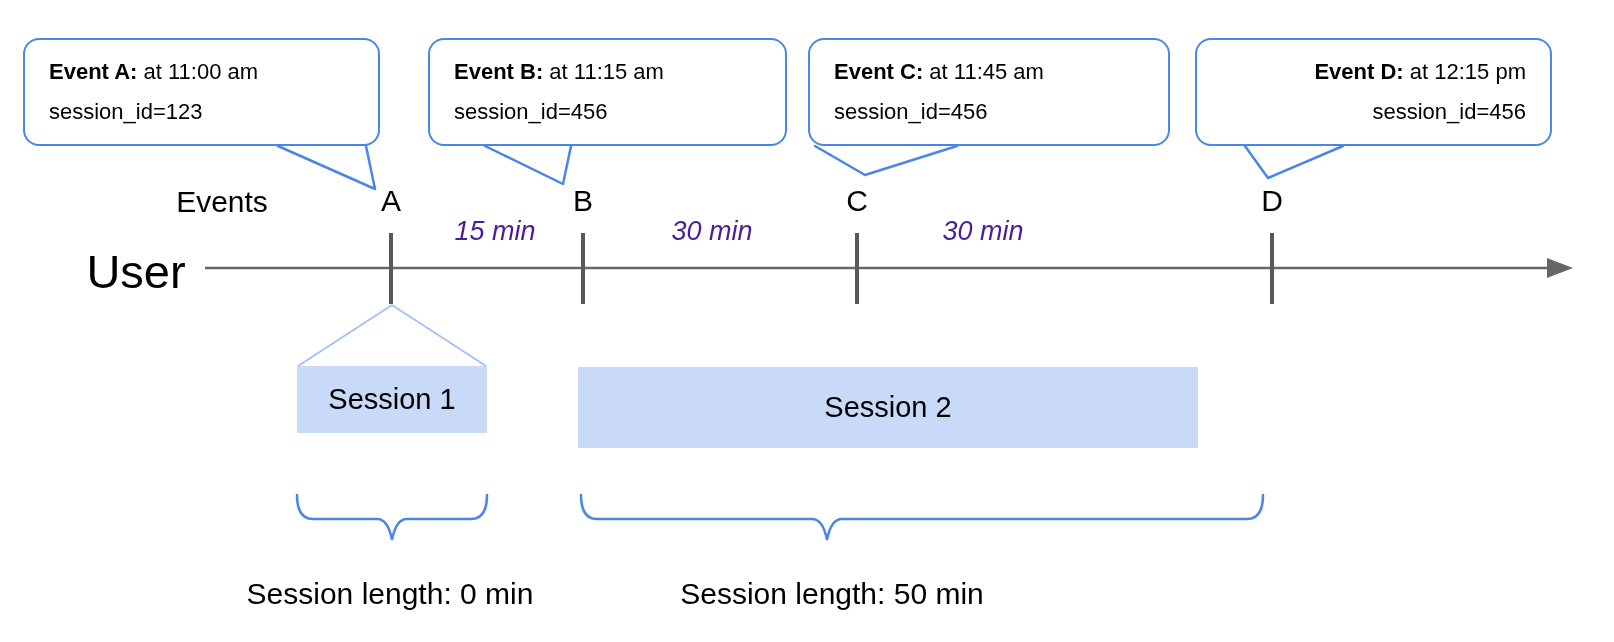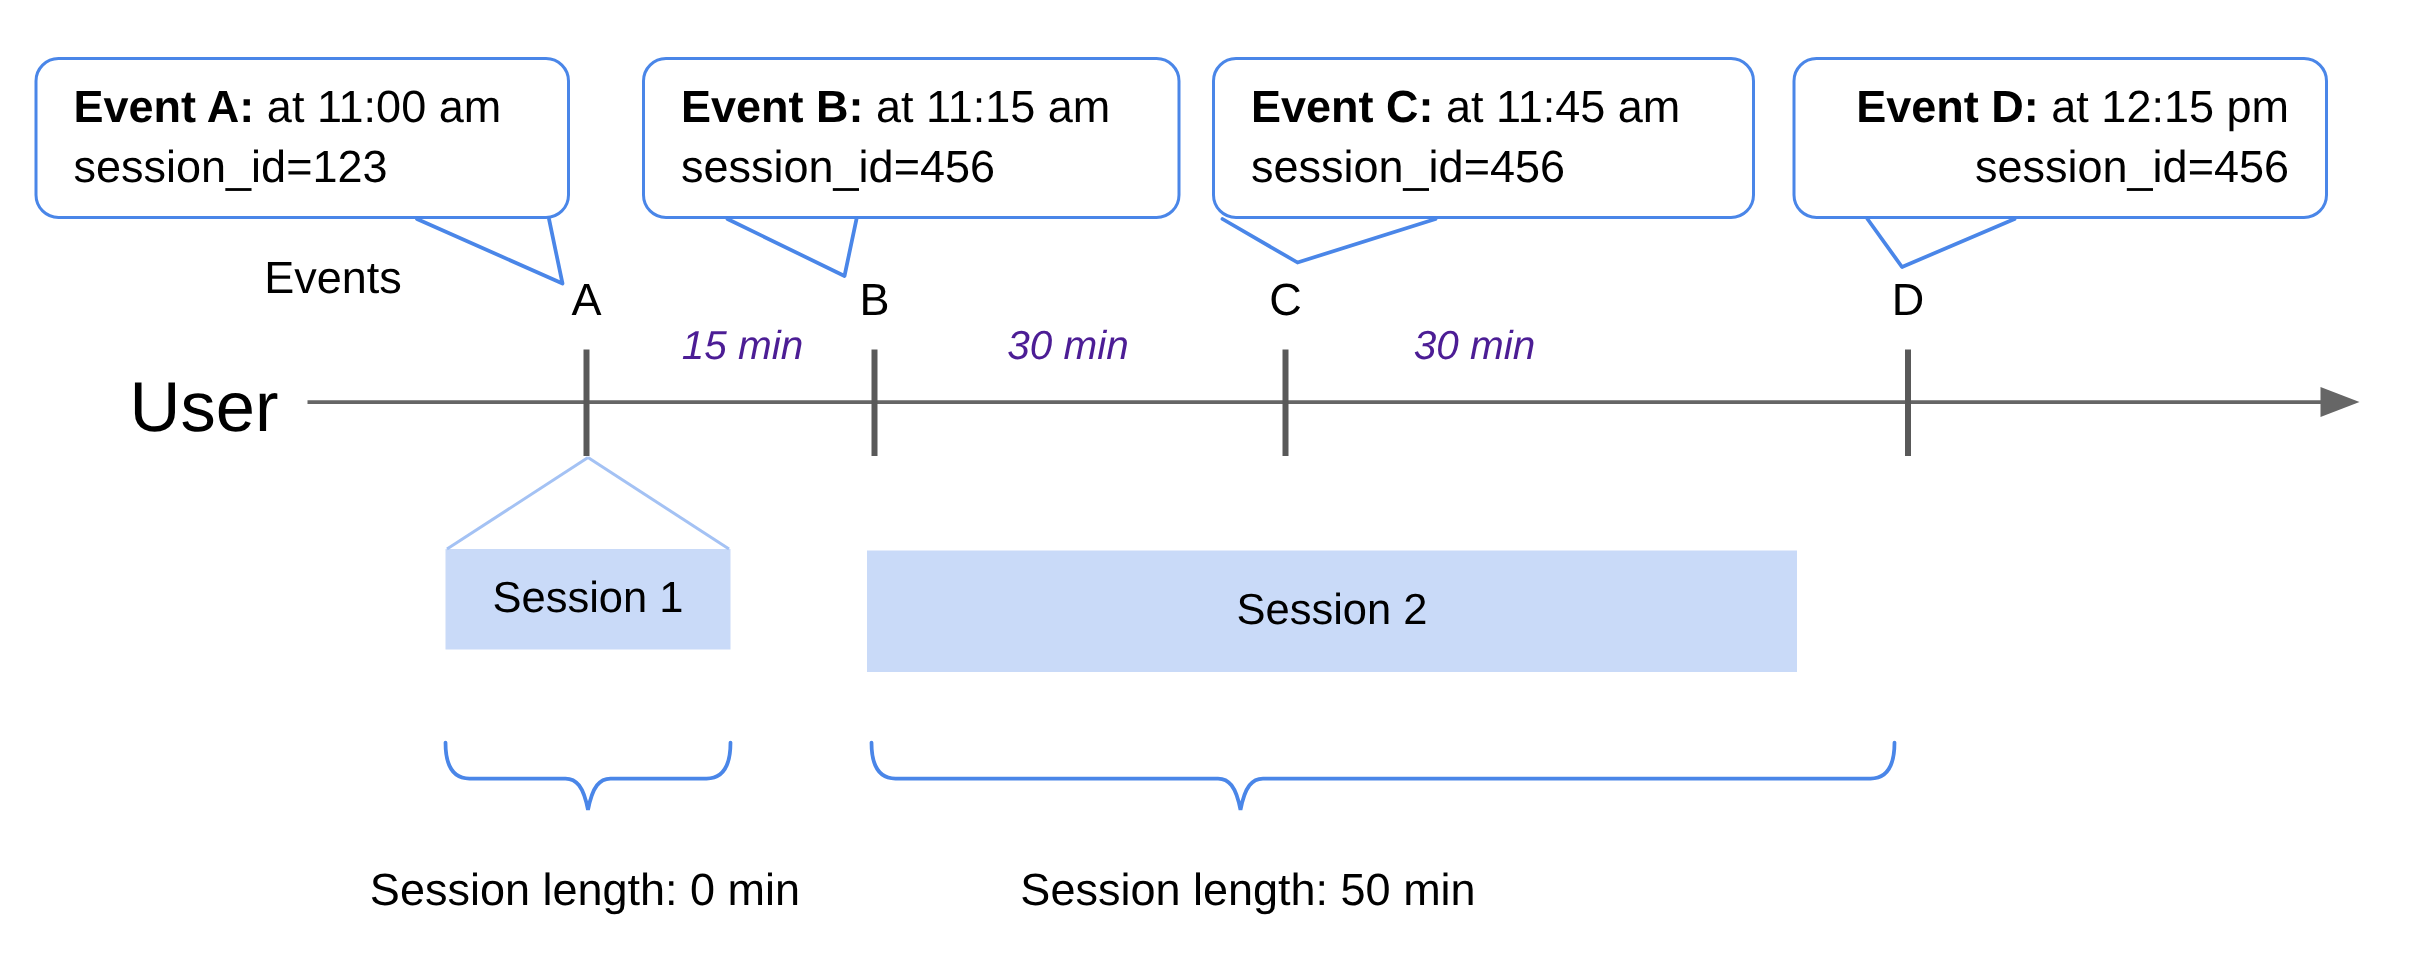--- a/index.html
+++ b/index.html
@@ -7,21 +7,21 @@
     position:relative;width:1614px;height:642px;background:#fff;
     font-family:"Liberation Sans",sans-serif;color:var(--text-black,#000);
     overflow:hidden;
   }
   .abs{position:absolute;}
   .center{transform:translate(-50%,-50%);white-space:nowrap;}
   .bubble{
     position:absolute;box-sizing:border-box;height:108px;
     background:#fff;border:2.5px solid var(--accent-blue,#4a86e8);
     border-radius:16px;display:flex;flex-direction:column;justify-content:center;
-    padding:0 24px;font-size:30px;line-height:40px;z-index:1;
+    padding:0 24px;font-size:22px;line-height:40px;z-index:1;
   }
   .bubble b{font-weight:bold;}
   .session-box{
     position:absolute;background:var(--session-fill,#c9daf8);
     display:flex;align-items:center;justify-content:center;
     font-size:29px;z-index:1;
   }
   .label{position:absolute;z-index:2;}
   .lbl-30{font-size:30px;}
   .lbl-27{font-size:27px;color:#4c1d95;font-style:italic;}
@@ -49,21 +49,21 @@
   </div>
   <div class="bubble" style="left:808px;top:38px;width:362px;">
     <div><b>Event C:</b><span> at 11:45 am</span></div>
     <div>session_id=456</div>
   </div>
   <div class="bubble" style="left:1195px;top:38px;width:357px;text-align:right;">
     <div><b>Event D:</b><span> at 12:15 pm</span></div>
     <div>session_id=456</div>
   </div>
 
-  <div class="label lbl-30 abs center" style="left:222px;top:186px;">Events</div>
+  <div class="label lbl-30 abs center" style="left:222px;top:202px;">Events</div>
   <div class="label lbl-user abs center" style="left:136px;top:271px;">User</div>
 
   <div class="label lbl-30 abs center" style="left:391px;top:201px;">A</div>
   <div class="label lbl-30 abs center" style="left:583px;top:201px;">B</div>
   <div class="label lbl-30 abs center" style="left:857px;top:201px;">C</div>
   <div class="label lbl-30 abs center" style="left:1272px;top:201px;">D</div>
 
   <div class="label lbl-27 abs center" style="left:495px;top:231px;">15 min</div>
   <div class="label lbl-27 abs center" style="left:712px;top:231px;">30 min</div>
   <div class="label lbl-27 abs center" style="left:983px;top:231px;">30 min</div>

